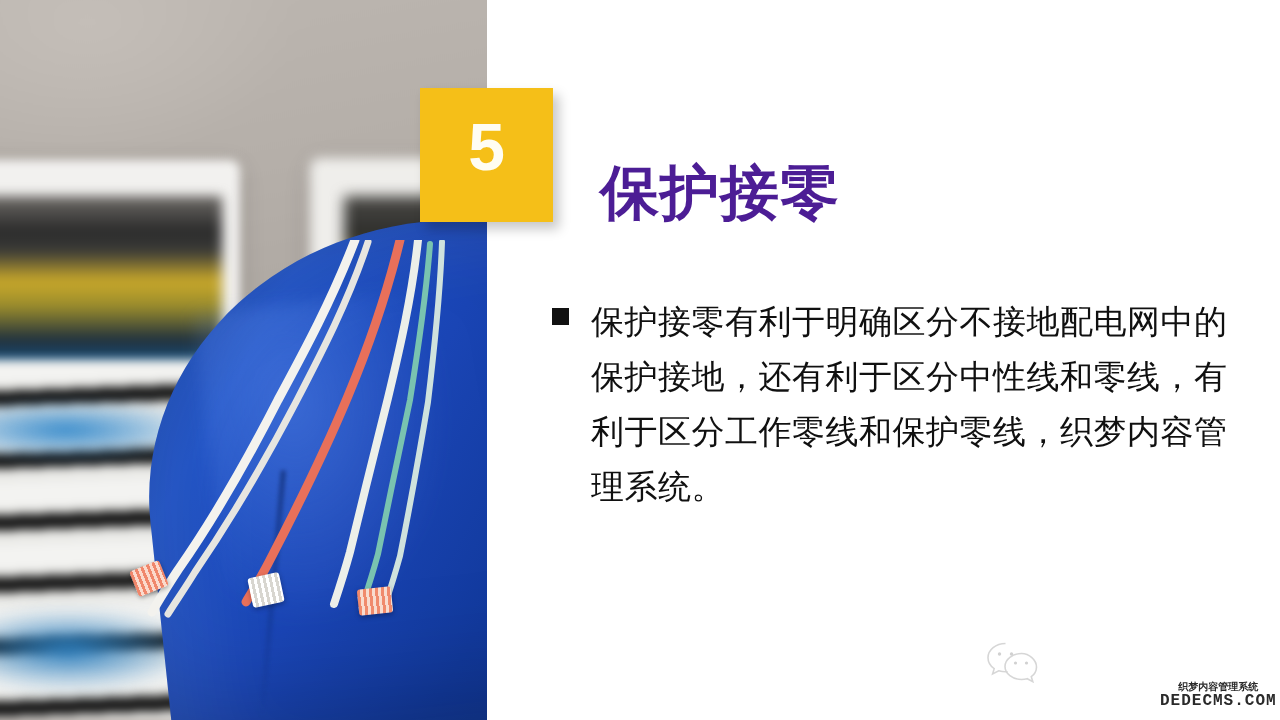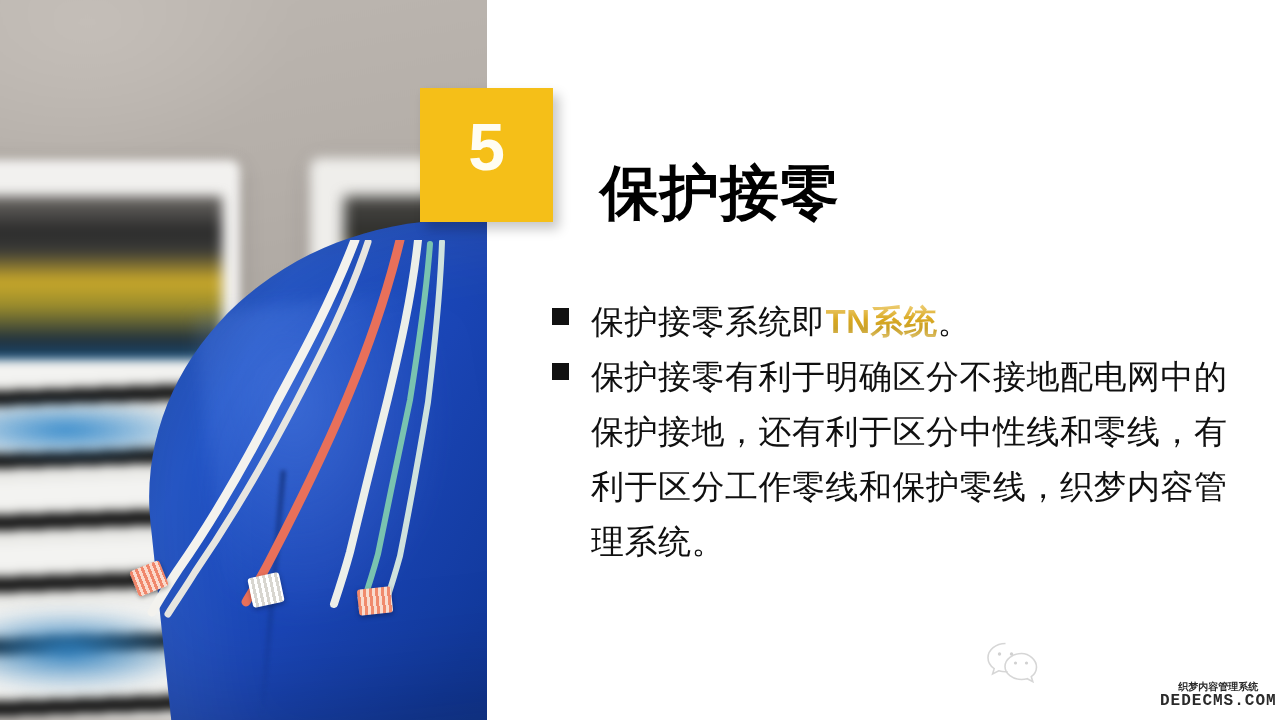--- a/index.html
+++ b/index.html
@@ -130,21 +130,21 @@
     margin-top: 26px;
     letter-spacing: 0;
   }
 
   
   #title {
     position: absolute;
     left: 600px; top: 114px;
     font-size: 59px;
     font-weight: bold;
-    color: #000000;
+    color: #4c1d95;
     letter-spacing: 1px;
     white-space: nowrap;
   }
 
   
   #body-list {
     position: absolute;
     left: 552px;
     top: 294px;
     width: 690px;
@@ -251,24 +251,20 @@
   </div>
 
   <div id="badge">
     <span id="badge-number">5</span>
   </div>
 
   <h1 id="title">保护接零</h1>
 
   <div id="body-list">
 
-    <div class="bullet-row">
-      <span class="bullet-marker"></span>
-      <div class="bullet-text"><span>保护接零系统即</span><span class="gold">TN系统</span><span>。</span></div>
-    </div>
 
     <div class="bullet-row">
       <span class="bullet-marker"></span>
       <div class="bullet-text">保护接零有利于明确区分不接地配电网中的保护接地，还有利于区分中性线和零线，有利于区分工作零线和保护零线，织梦内容管理系统。</div>
     </div>
 
   </div>
 
   <div id="wechat-watermark">
     <svg id="wechat-icon" viewBox="0 0 58 44">

